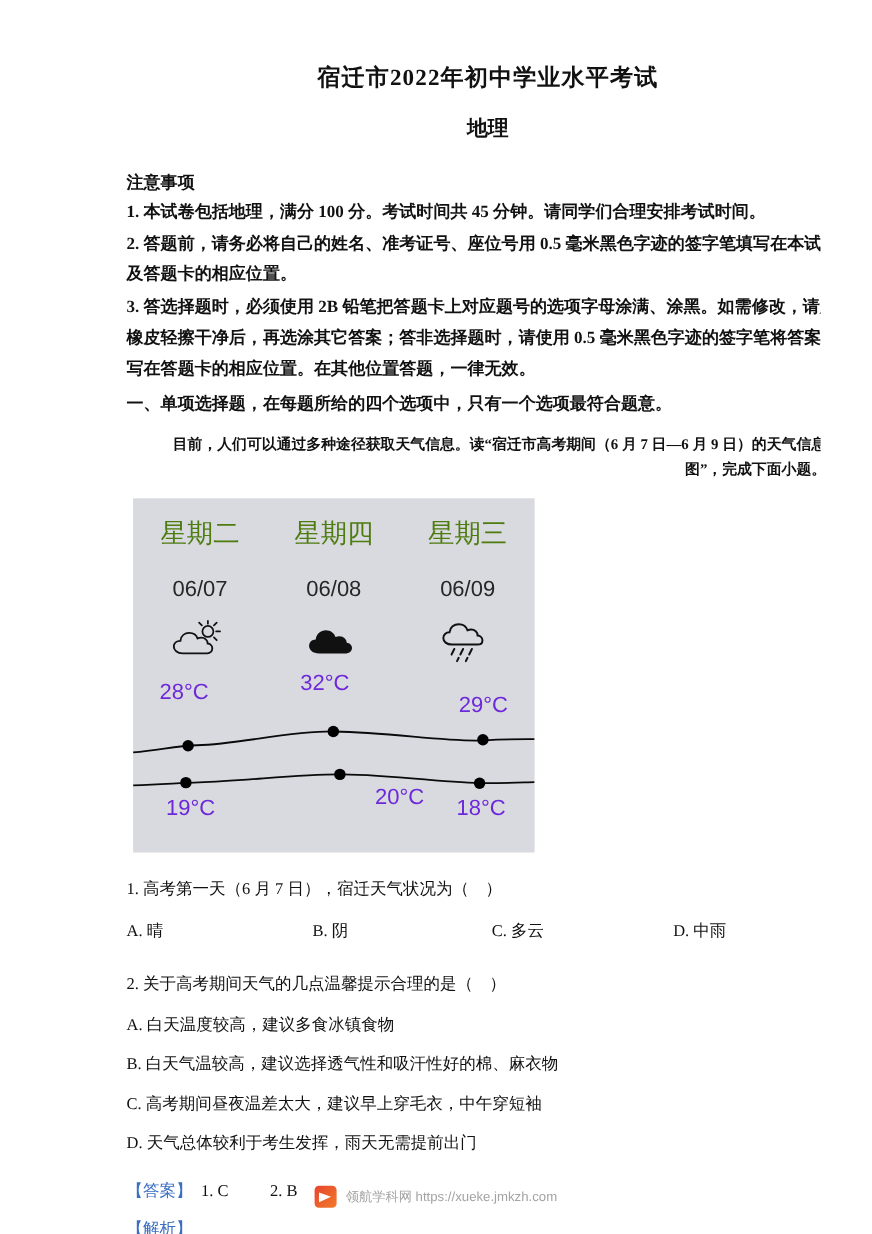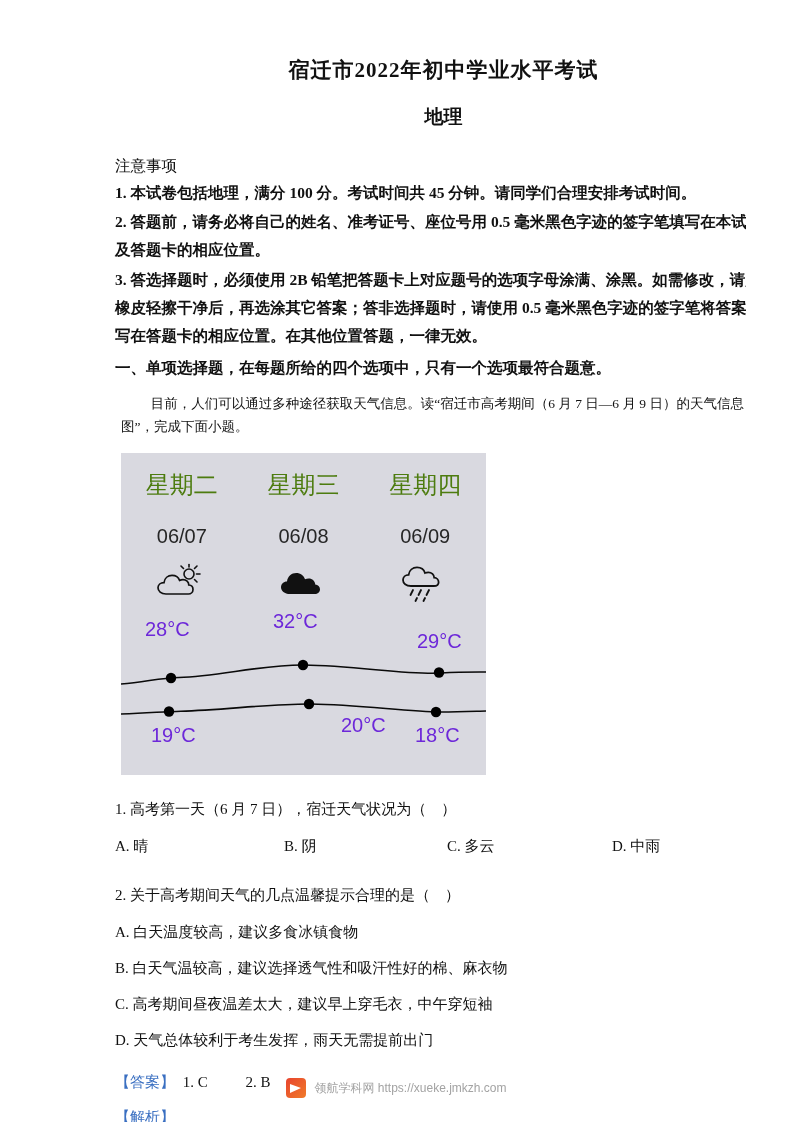--- a/index.html
+++ b/index.html
@@ -6,25 +6,25 @@
   .page {
     position:relative; width:699px; height:1122px; margin:0 auto;
     background:#ffffff; overflow:hidden; color:#111;
     font-family:"Liberation Serif", serif;
   }
   .content { position:absolute; left:68px; top:56px; width:657px; }
 
   .doc-title { text-align:center; font-size:21px; font-weight:bold; letter-spacing:1px; margin:0; }
   .doc-subject { text-align:center; font-size:19px; font-weight:bold; margin:20px 0 0 0; }
 
-  .notice-heading { font-size:15.5px; font-weight:normal; margin:26px 0 2px 0; }
+  .notice-heading { font-size:15.5px; font-weight:bold; margin:26px 0 2px 0; }
   .notice-item { font-size:15.5px; font-weight:bold; line-height:1.82; margin:1px 0; }
   .section-heading { font-size:15.5px; font-weight:bold; line-height:1.8; margin:4px 0 0 0; }
 
-  .intro { font-size:13.5px; font-weight:normal; line-height:1.72; margin:10px 0 0 6px; width:630px; text-indent:2.2em; }
+  .intro { font-size:13.5px; font-weight:bold; line-height:1.72; margin:10px 0 0 6px; width:630px; text-indent:2.2em;text-align:right; }
 
   
   .weather-panel {
     width:365px; height:322px; background:#d9d9e0; margin:14px 0 0 6px;
     font-family:"Liberation Sans", sans-serif;
   }
   .wp-row { display:grid; grid-template-columns:repeat(3,1fr); text-align:center; }
   .wp-days { padding-top:16px; font-size:24px; color:#4d7c0f; }
   .wp-dates { margin-top:24px; font-size:20px; color:#262626; }
   .wp-icons { margin-top:12px; height:40px; justify-items:center; align-items:center; }
@@ -80,22 +80,22 @@
     <p class="notice-item">2. 答题前，请务必将自己的姓名、准考证号、座位号用 0.5 毫米黑色字迹的签字笔填写在本试卷及答题卡的相应位置。</p>
     <p class="notice-item">3. 答选择题时，必须使用 2B 铅笔把答题卡上对应题号的选项字母涂满、涂黑。如需修改，请用橡皮轻擦干净后，再选涂其它答案；答非选择题时，请使用 0.5 毫米黑色字迹的签字笔将答案填写在答题卡的相应位置。在其他位置答题，一律无效。</p>
 
     <p class="section-heading">一、单项选择题，在每题所给的四个选项中，只有一个选项最符合题意。</p>
 
     <p class="intro">目前，人们可以通过多种途径获取天气信息。读“宿迁市高考期间（6 月 7 日—6 月 9 日）的天气信息图”，完成下面小题。</p>
 
     <div class="weather-panel">
       <div class="wp-row wp-days">
         <span>星期二</span>
+        <span>星期四</span>
         <span>星期三</span>
-        <span>星期四</span>
       </div>
       <div class="wp-row wp-dates">
         <span>06/07</span>
         <span>06/08</span>
         <span>06/09</span>
       </div>
       <div class="wp-row wp-icons">
         <span>
           <svg width="52" height="38" viewBox="0 0 52 38">
             <g stroke="#111" fill="none" stroke-width="1.6" stroke-linecap="round">

